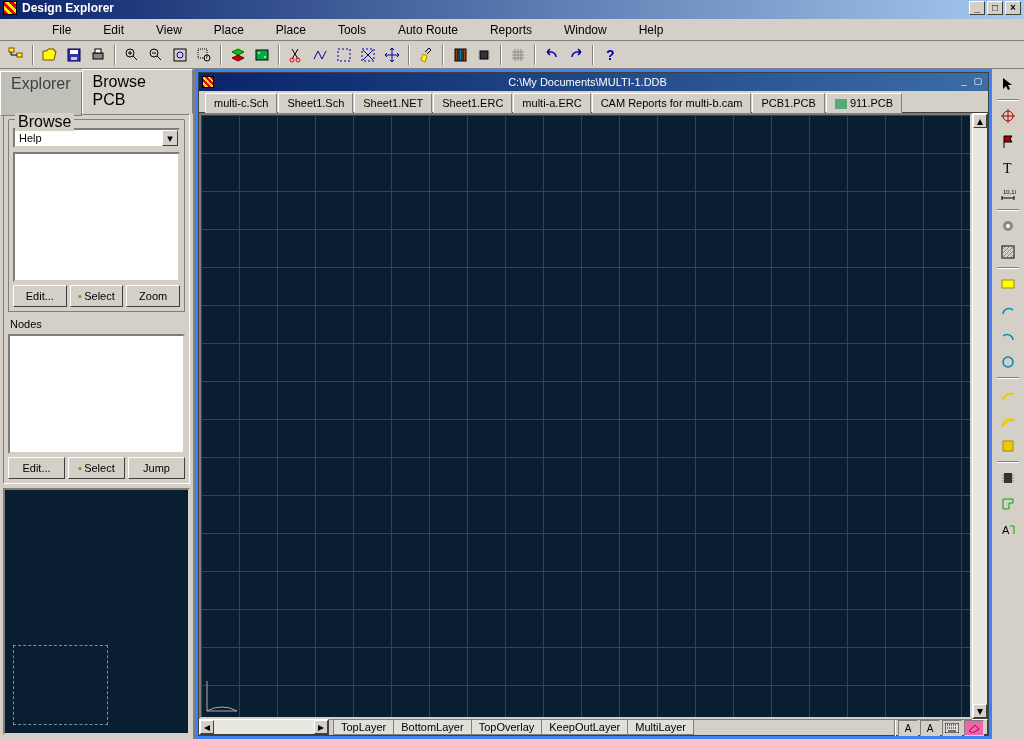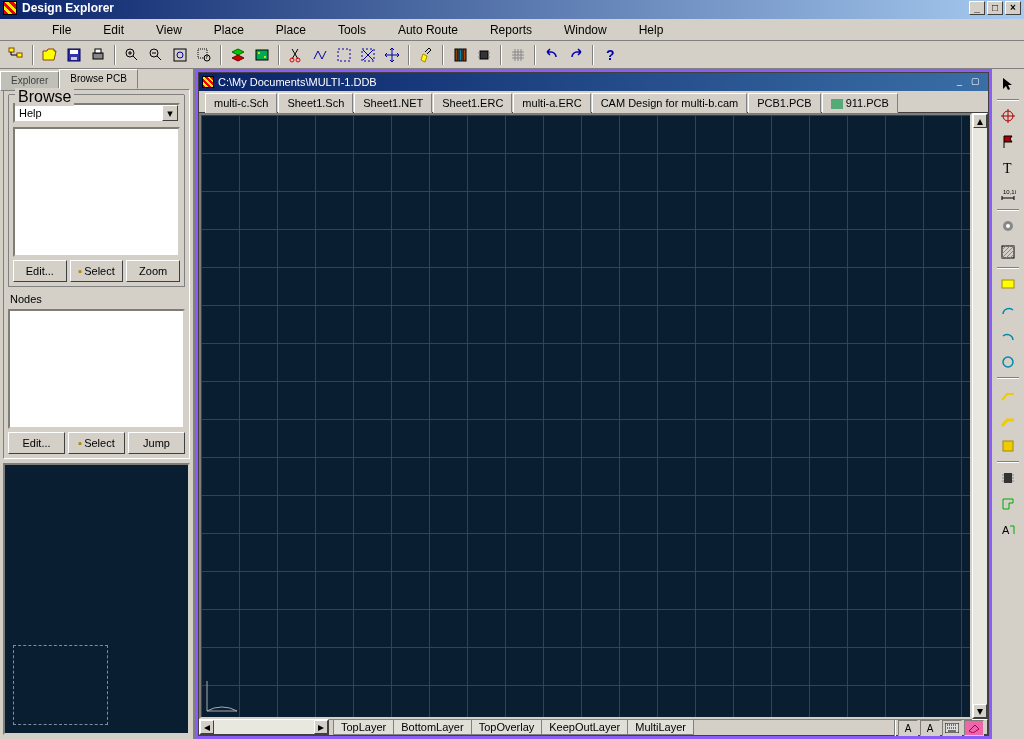--- a/index.html
+++ b/index.html
@@ -53,21 +53,21 @@
   .main {
     display: flex; height: calc(739px - 19px - 22px - 28px);
   }
   
   .left {
     width: 195px; background: #d4d0c8; border-right: 2px solid #808080;
     display: flex; flex-direction: column;
   }
   .tabs-l { display:flex; background: #d4d0c8; }
   .tab-l {
-    padding: 3px 10px 4px; background: #d4d0c8; font-size: 10px;
+    padding: 3px 10px 4px; background: #d4d0c8; font-size: 16px;
     border: 1px solid; border-color: #fff #808080 #808080 #fff; position: relative;
   }
   .tab-l.active { background: #d4d0c8; border-bottom: 1px solid #d4d0c8; z-index:2; }
   .tab-l.inactive { background: #c0c0b8; color: #404040; top:2px; }
   .panel-body { border: 1px solid; border-color: #808080 #fff #fff #808080; margin: 0 3px; padding: 4px; flex: 0 0 auto; background:#d4d0c8; }
   .grouplabel { font-size: 11px; margin-bottom: 4px; padding-left:2px;}
   .fieldset { border: 1px solid #808080; border-top: 1px solid #fff; position:relative; padding: 8px 4px 4px; margin-bottom:6px;}
   .fieldset::before { content:""; position:absolute; top:-1px; left:0; right:0; height:1px; background:#808080;}
   .fieldset .legend { position:absolute; top:-7px; left:6px; background:#d4d0c8; padding:0 3px; font-size:16px;}
   .combo {
@@ -82,21 +82,21 @@
     flex:1; height:22px; background:#d4d0c8;
     border:1px solid; border-color:#fff #404040 #404040 #fff;
     font-size:11px; display:flex;align-items:center;justify-content:center;
   }
   .preview {
     margin: 4px 3px; flex:1; background: #0a1e32;
     border: 2px inset #d4d0c8; position:relative;
   }
   .preview .rect { position:absolute; left:8px; bottom:8px; width:95px; height:80px; border:1px dashed #7b8fa3;}
   
-  .center { flex:1; display:flex; flex-direction:column; background:#8b5cf6; padding:3px; position:relative;}
+  .center { flex:1; display:flex; flex-direction:column; background:#3b82f6; padding:3px; position:relative;text-align:center;}
   .docwin { flex:1; display:flex; flex-direction:column; background:#d4d0c8; border:1px solid #404040;}
   .doc-titlebar { height:18px; background: linear-gradient(to right,#0a246a,#3a6ea5); color:#fff; display:flex; align-items:center; padding:0 3px;}
   .doc-titlebar .logo { width:12px;height:12px; background:repeating-linear-gradient(45deg,#e00,#e00 2px,#ee0 2px,#ee0 4px); margin-right:4px; border:1px solid #000;}
   .doc-titlebar .title { flex:1; font-size:11px;}
   .doc-titlebar .win-btn { width:14px;height:12px; font-size:9px; line-height:10px;}
   .file-tabs { height:22px; background:#d4d0c8; display:flex; align-items:flex-end; padding-left:6px; border-bottom:1px solid #404040;}
   .ftab {
     padding: 3px 8px; background:#d4d0c8; font-size:11px;
     border:1px solid; border-color:#fff #808080 #d4d0c8 #fff; margin-right:1px; position:relative; top:1px;
     white-space:nowrap;
@@ -348,21 +348,21 @@
         <div class="title">C:\My Documents\MULTI-1.DDB</div>
         <div class="win-btn">_</div>
         <div class="win-btn">▢</div>
       </div>
       <div class="file-tabs" id="file-tabs">
           <div class="ftab"><span>multi-c.Sch</span></div>
           <div class="ftab"><span>Sheet1.Sch</span></div>
           <div class="ftab"><span>Sheet1.NET</span></div>
           <div class="ftab"><span>Sheet1.ERC</span></div>
           <div class="ftab"><span>multi-a.ERC</span></div>
-          <div class="ftab"><span>CAM Design for multi-b.cam</span></div>
+          <div class="ftab"><span>CAM Reports for multi-b.cam</span></div>
           <div class="ftab"><span>PCB1.PCB</span></div>
           <div class="ftab active"><span class="ico"></span><span>911.PCB</span></div>
         </div>
       <div class="canvas-wrap">
         <div class="canvas">
           <div class="grid"></div>
           <div class="origin">
             <svg width="30" height="30">
                 <path d="M0 30 A30 30 0 0 1 30 30" fill="none" stroke="#aaa"></path>
                 <path d="M0 30 H30 M0 30 V0" stroke="#aaa"></path>

